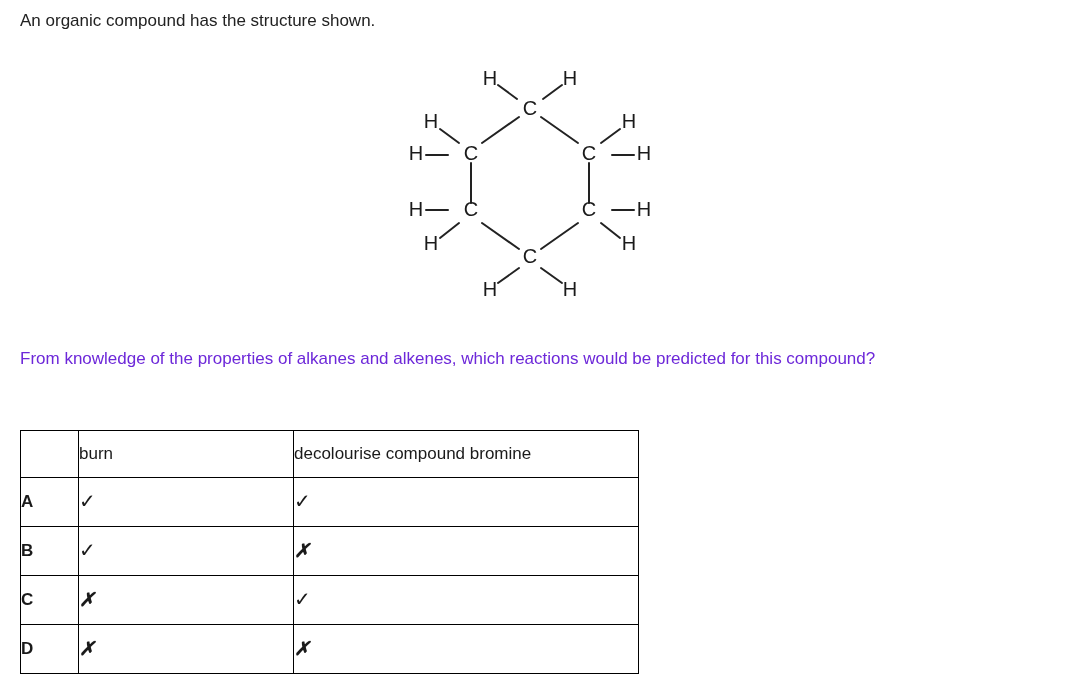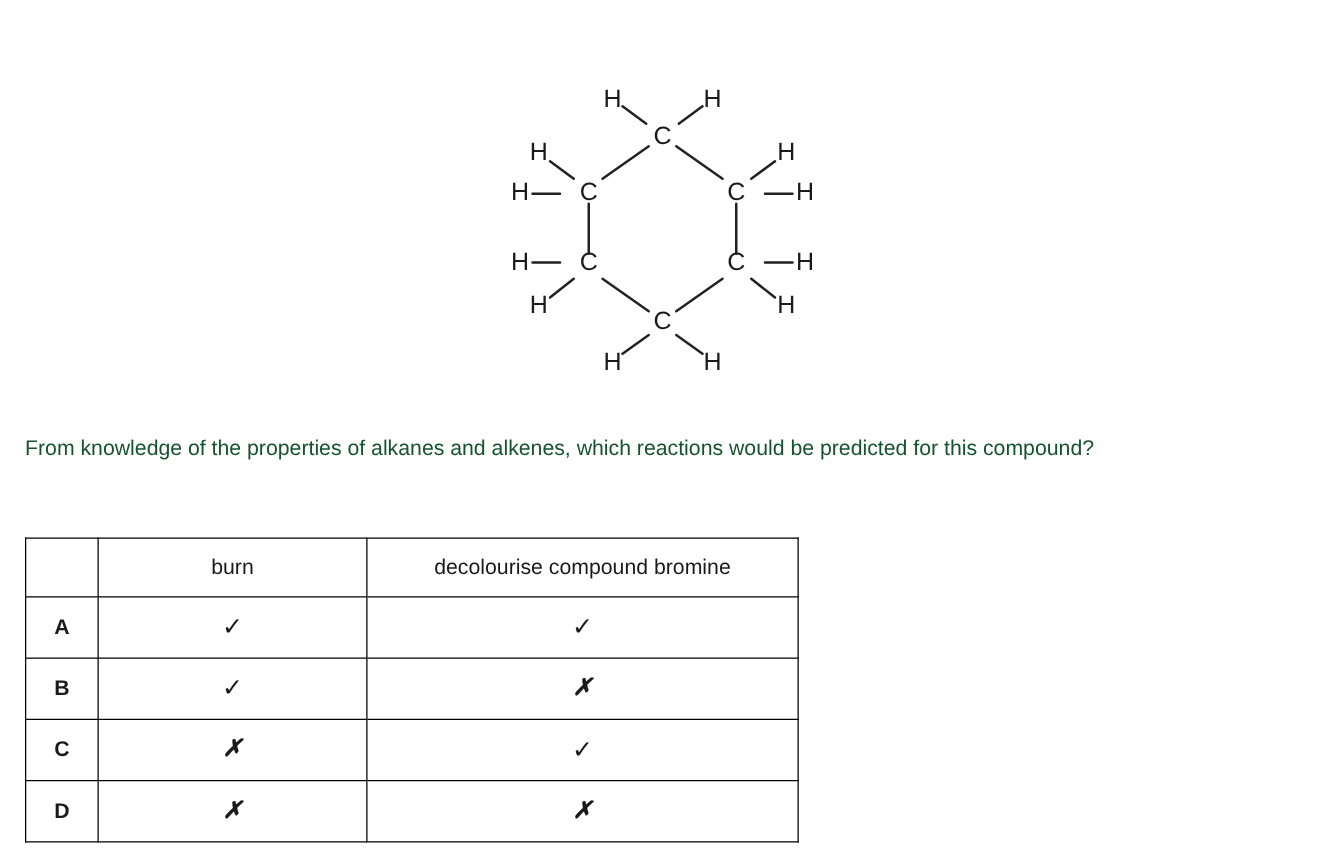--- a/index.html
+++ b/index.html
@@ -38,35 +38,35 @@
   .structure svg {
     display: block;
   }
   .question {
     position: absolute;
     left: 20px;
     top: 347px;
     width: 1040px;
     font-size: 17px;
     line-height: 24px;
-    color: #14532d;
+    color: #6d28d9;
   }
   table.answers {
     position: absolute;
     left: 20px;
     top: 430px;
     border-collapse: collapse;
     table-layout: fixed;
   }
   table.answers td, table.answers th {
     border: 1px solid #000;
     font-weight: normal;
     font-size: 17px;
     color: #1a1a1a;
-    text-align: center;
+    text-align: left;
     vertical-align: middle;
     padding: 0;
   }
   col.c-label { width: 58px; }
   col.c-burn { width: 215px; }
   col.c-brom { width: 345px; }
   table.answers thead td {
     height: 46px;
   }
   table.answers tbody td {
@@ -88,20 +88,21 @@
     font-weight: bold;
     font-style: italic;
     font-size: 19px;
   }
 </style>
 </head>
 <body>
 
 <div class="page">
 
+  <div class="intro">An organic compound has the structure shown.</div>
 
   <div class="structure">
     <svg width="400" height="265" viewBox="0 0 400 265" xmlns="http://www.w3.org/2000/svg">
       <g stroke="#222222" stroke-width="2" stroke-linecap="round" fill="none">
 
         <line x1="189" y1="62" x2="152" y2="88"></line>
 
         <line x1="211" y1="62" x2="248" y2="88"></line>
 
         <line x1="141" y1="108" x2="141" y2="148"></line>

